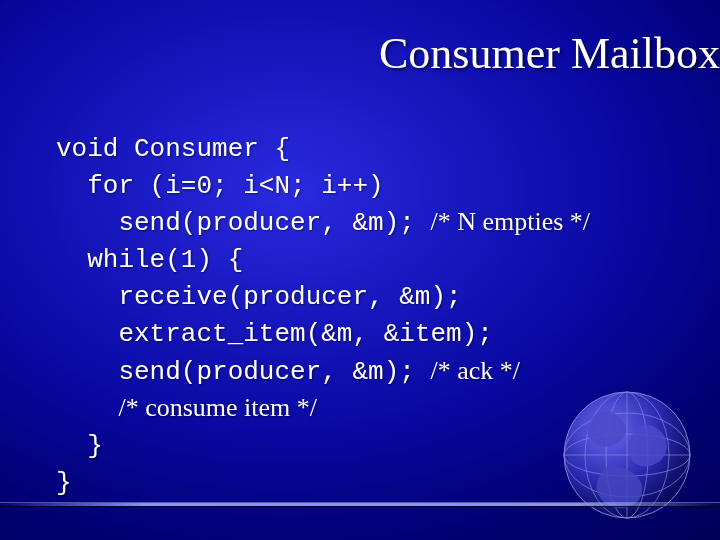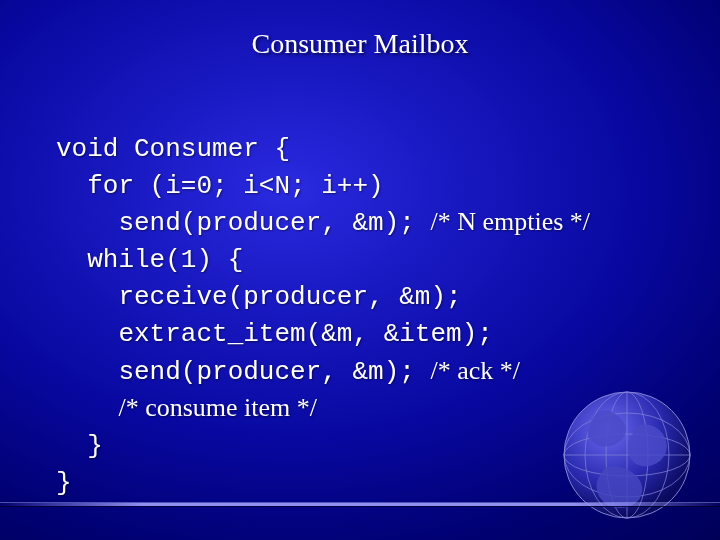--- a/index.html
+++ b/index.html
@@ -20,22 +20,22 @@
                 #000050 100%);
     position: relative;
     font-family: "Times New Roman", Times, serif;
     color: #ffffff;
   }
   .title {
     position: absolute;
     top: 28px;
     left: 0;
     width: 100%;
-    text-align: center;
-    font-size: 28px;
+    text-align: right;
+    font-size: 44px;
     font-weight: 400;
     color: #ffffff;
     text-shadow: 2px 2px 3px rgba(0,0,0,0.6);
   }
   .body {
     position: absolute;
     top: 130px;
     left: 56px;
     right: 40px;
     font-size: 26px;

